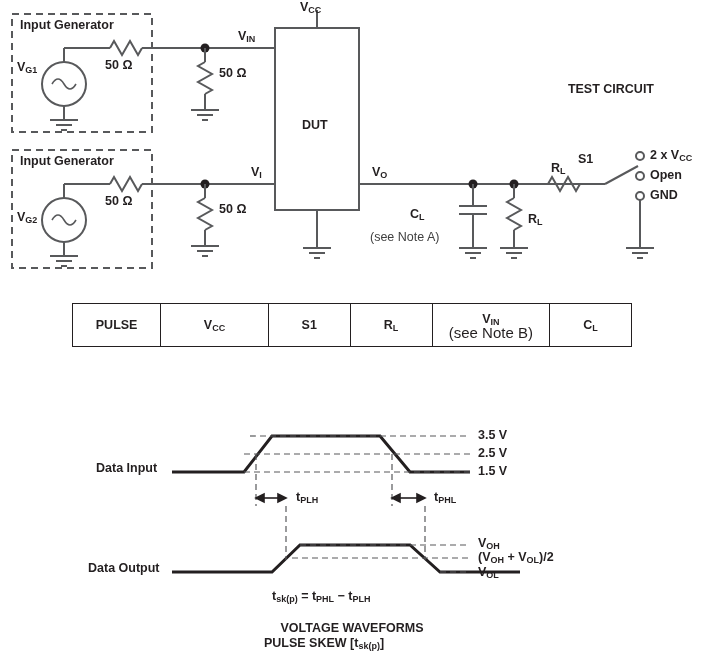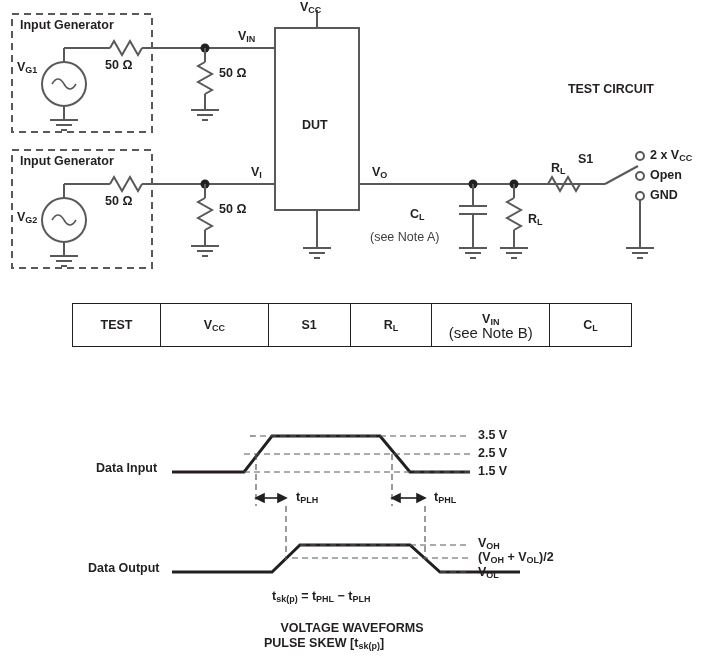--- a/index.html
+++ b/index.html
@@ -159,21 +159,21 @@
 <div class="abs lbl" style="left:578px;top:152px;"><span>S1</span></div>
 
 <div class="abs lbl" style="left:650px;top:148px;"><span>2 x V</span><span class="sub">CC</span></div>
 <div class="abs lbl" style="left:650px;top:168px;"><span>Open</span></div>
 <div class="abs lbl" style="left:650px;top:188px;"><span>GND</span></div>
 
 <table id="spec-table">
   <tbody>
       <tr>
     <td class="hdr" style="width:88px;">
-      <span>TEST</span>
+      <span>PULSE</span>
     </td>
     <td class="hdr" style="width:108px;">
       <span>V</span><span class="sub">CC</span>
     </td>
     <td class="hdr" style="width:82px;">
       <span>S1</span>
     </td>
     <td class="hdr" style="width:82px;">
       <span>R</span><span class="sub">L</span>
     </td>

